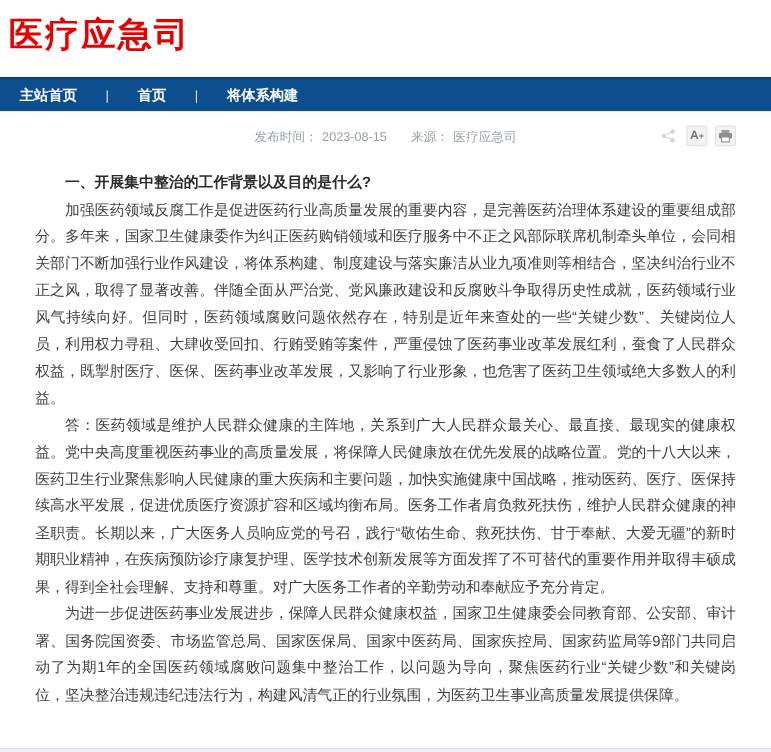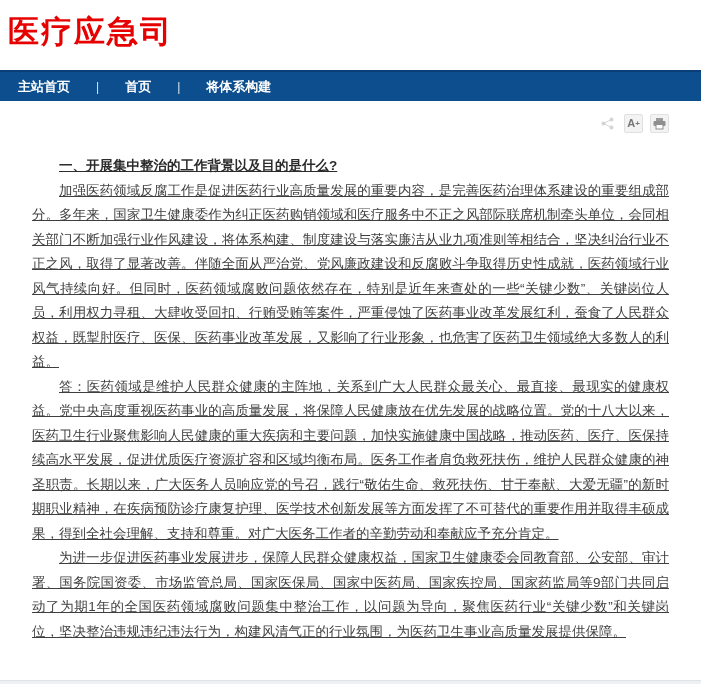--- a/index.html
+++ b/index.html
@@ -103,21 +103,20 @@
   .article-body {
     margin-top: 14px;
     font-size: 13.5px;
     line-height: 24.5px;
     text-align: justify;
     color: #3f3f3f;
   }
   .article-body p {
     text-indent: 2em;
     margin: 0;
-    text-decoration: underline;
   }
   .article-body p.question {
     font-weight: bold;
     color: #2b2b2b;
   }
 
   
   .footer-strip {
     position: absolute;
     left: 0; right: 0; bottom: 0;
@@ -137,20 +136,23 @@
   <a class="nav-item">主站首页</a>
   <span class="nav-sep">|</span>
   <a class="nav-item">首页</a>
   <span class="nav-sep">|</span>
   <a class="nav-item">将体系构建</a>
 </div>
 
 <div class="article">
 
   <div class="article-meta">
+    <span class="meta-text">
+      <span>发布时间：</span><span>2023-08-15</span><span class="meta-gap"></span><span>来源：</span><span>医疗应急司</span>
+    </span>
     <span class="tools">
       <span class="tool ghost">
         <svg width="13" height="13" viewBox="0 0 13 13">
           <circle cx="2.5" cy="6.5" r="2" fill="#8a8a8a"></circle>
           <circle cx="10.5" cy="2.5" r="2" fill="#8a8a8a"></circle>
           <circle cx="10.5" cy="10.5" r="2" fill="#8a8a8a"></circle>
           <line x1="2.5" y1="6.5" x2="10.5" y2="2.5" stroke="#8a8a8a" stroke-width="1"></line>
           <line x1="2.5" y1="6.5" x2="10.5" y2="10.5" stroke="#8a8a8a" stroke-width="1"></line>
         </svg>
       </span>

